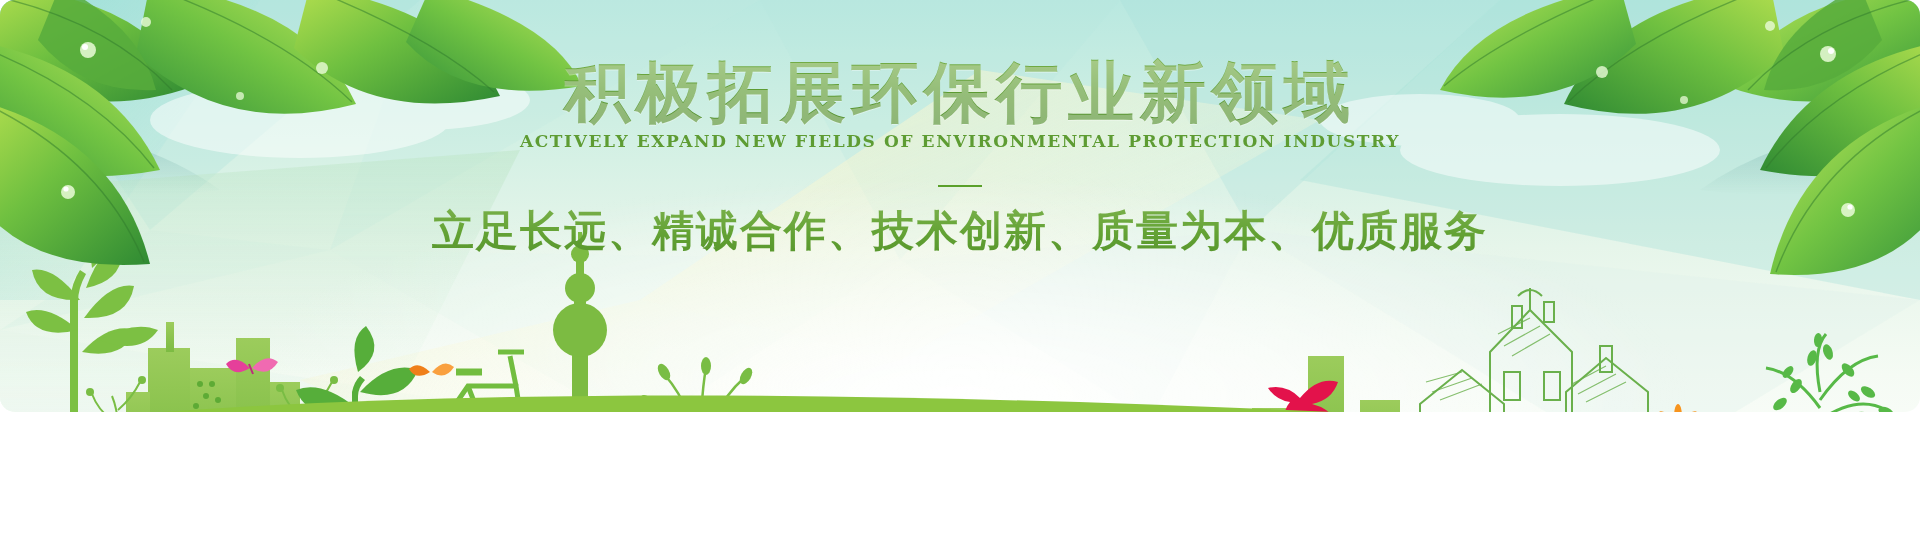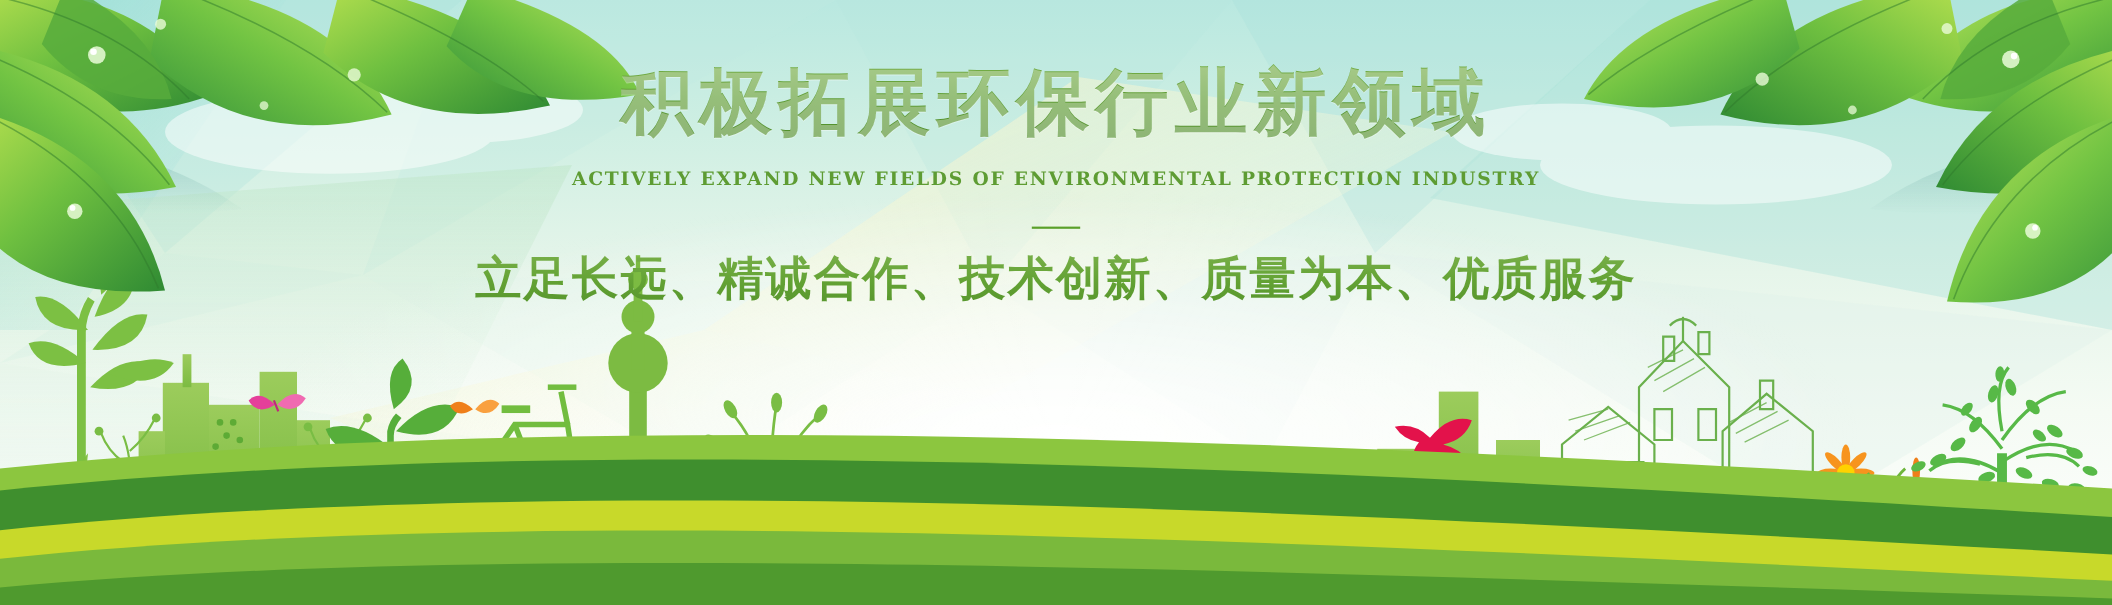--- a/index.html
+++ b/index.html
@@ -1,23 +1,24 @@
 <!DOCTYPE html>
 <html><head>
 <meta charset="utf-8">
 <style>
   * { margin:0; padding:0; box-sizing:border-box; }
   html,body { width:1920px; height:550px; overflow:hidden; background:#fff; }
   body { font-family:"Liberation Sans", sans-serif; }
 
   #banner {
     position:relative;
-    width:1920px; height:550px;
+    width:1920px; height:412px;
     overflow:hidden;
     background:linear-gradient(170deg,#bfe9e2 0%, #d4f0e4 18%, #e8f6ea 38%, #f3faf2 55%, #fbfdf8 72%, #ffffff 88%);
+    border-radius:15px;
   }
 
   
   .layer { position:absolute; inset:0; }
   .layer svg { display:block; width:1920px; height:550px; }
 
   
   #text-block {
     position:absolute; left:0; top:0; width:1920px;
     text-align:center;
@@ -31,21 +32,21 @@
     letter-spacing:6px;
     line-height:1.15;
     color:#5fa038;
     background:linear-gradient(180deg,#79b04a 0%, #5e9c33 45%, #4f8c2b 100%);
     -webkit-background-clip:text;
     background-clip:text;
     -webkit-text-fill-color:transparent;
     text-shadow:0 1px 0 rgba(255,255,255,.35);
   }
   #subtitle {
-    margin-top:22px;
+    margin-top:0;
     font-family:"DejaVu Serif","Liberation Serif",serif;
     font-weight:700;
     font-size:17px;
     letter-spacing:1.6px;
     color:#5e9c33;
     white-space:nowrap;
   }
   #divider-wrap { margin-top:22px; height:10px; }
   #divider {
     display:inline-block;

